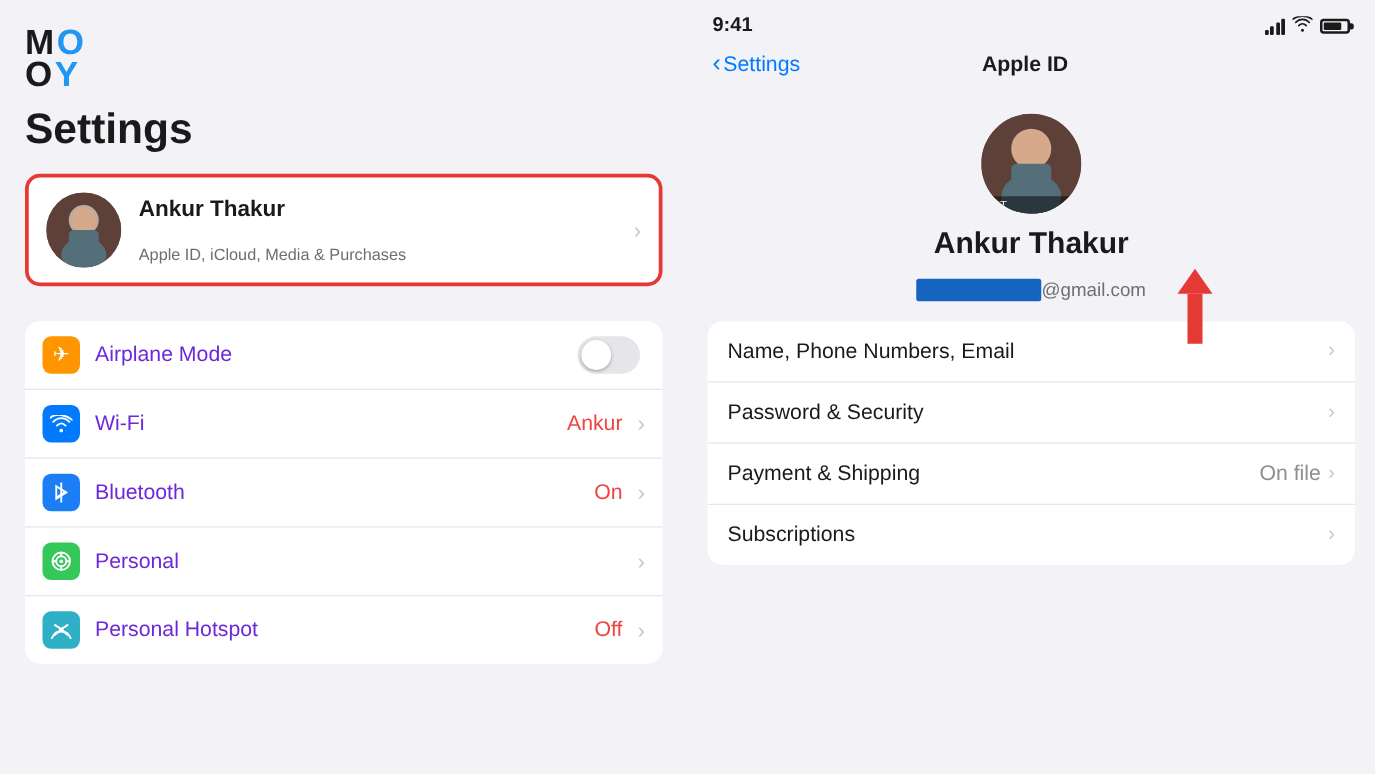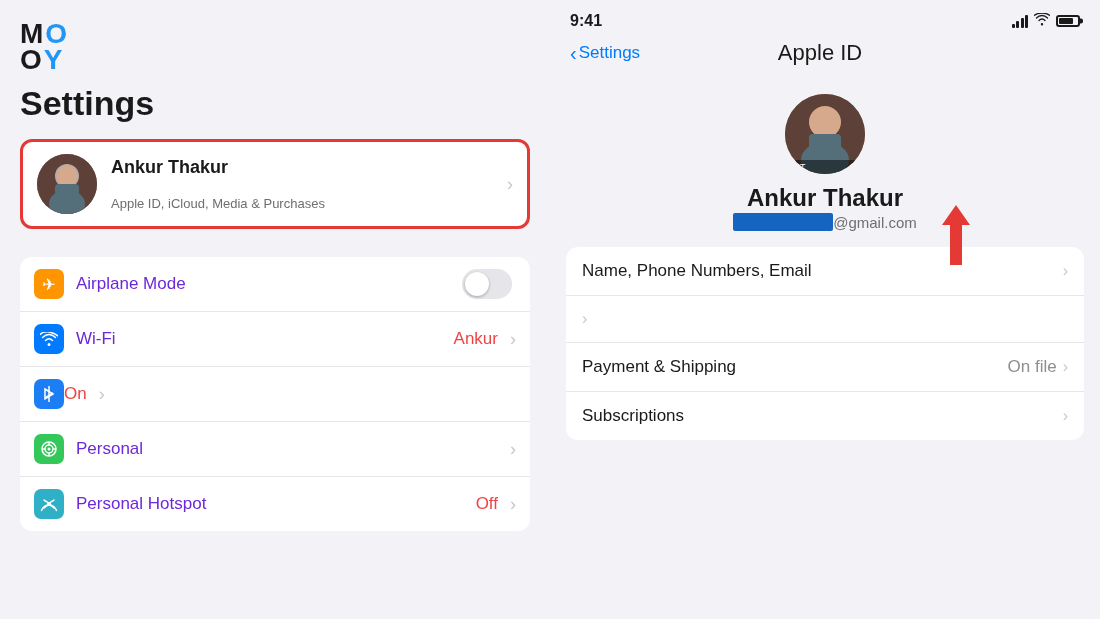--- a/index.html
+++ b/index.html
@@ -226,22 +226,22 @@
       color: #007aff;
       font-size: 17px;
       cursor: pointer;
     }
     .back-chevron {
       font-size: 20px;
       margin-right: 2px;
       color: #007aff;
     }
     .nav-title {
-      font-size: 22px;
-      font-weight: 400;
+      font-size: 17px;
+      font-weight: 700;
       color: #1a1a1a;
     }
     .nav-right {
       width: 80px;
     }
 
     
     .apple-id-content {
       display: flex;
       flex-direction: column;
@@ -278,21 +278,21 @@
     .apple-name {
       font-size: 24px;
       font-weight: 600;
       color: #1a1a1a;
       margin-top: 10px;
     }
     .email-row {
       display: flex;
       align-items: center;
       gap: 0;
-      margin-top: 1px;
+      margin-top: 14px;
     }
     .email-redacted {
       width: 100px;
       height: 18px;
       background: #1565c0;
       border-radius: 2px;
     }
     .email-domain {
       font-size: 15px;
       color: #6e6e73;
@@ -417,20 +417,21 @@
     </div>
 
     <div class="settings-item">
       <div class="settings-icon icon-blue-dark">
         <svg width="12" height="18" viewBox="0 0 12 18" fill="none">
           <path d="M2 4l8 5-8 5V4z" fill="none" stroke="white" stroke-width="1.5"></path>
           <path d="M2 13l8-5" stroke="white" stroke-width="1.5"></path>
           <line x1="6" y1="1" x2="6" y2="17" stroke="white" stroke-width="1.5"></line>
         </svg>
       </div>
+      <span class="settings-label">Bluetooth</span>
       <span class="settings-value">On</span>
       <span class="chevron">›</span>
     </div>
 
     <div class="settings-item">
       <div class="settings-icon icon-green">
         <svg width="18" height="18" viewBox="0 0 18 18" fill="none">
           <circle cx="9" cy="9" r="7" stroke="white" stroke-width="1.5" fill="none"></circle>
           <circle cx="9" cy="9" r="4" stroke="white" stroke-width="1.5" fill="none"></circle>
           <circle cx="9" cy="9" r="1.5" fill="white"></circle>
@@ -520,20 +521,21 @@
       </div>
     </div>
   </div>
 
   <div class="apple-menu-list">
     <div class="apple-menu-item">
       <span class="apple-menu-label">Name, Phone Numbers, Email</span>
       <span class="apple-chevron">›</span>
     </div>
     <div class="apple-menu-item">
+      <span class="apple-menu-label">Password &amp; Security</span>
       <span class="apple-chevron">›</span>
     </div>
     <div class="apple-menu-item">
       <span class="apple-menu-label">Payment &amp; Shipping</span>
       <span class="apple-menu-value">On file</span>
       <span class="apple-chevron">›</span>
     </div>
     <div class="apple-menu-item">
       <span class="apple-menu-label">Subscriptions</span>
       <span class="apple-chevron">›</span>

